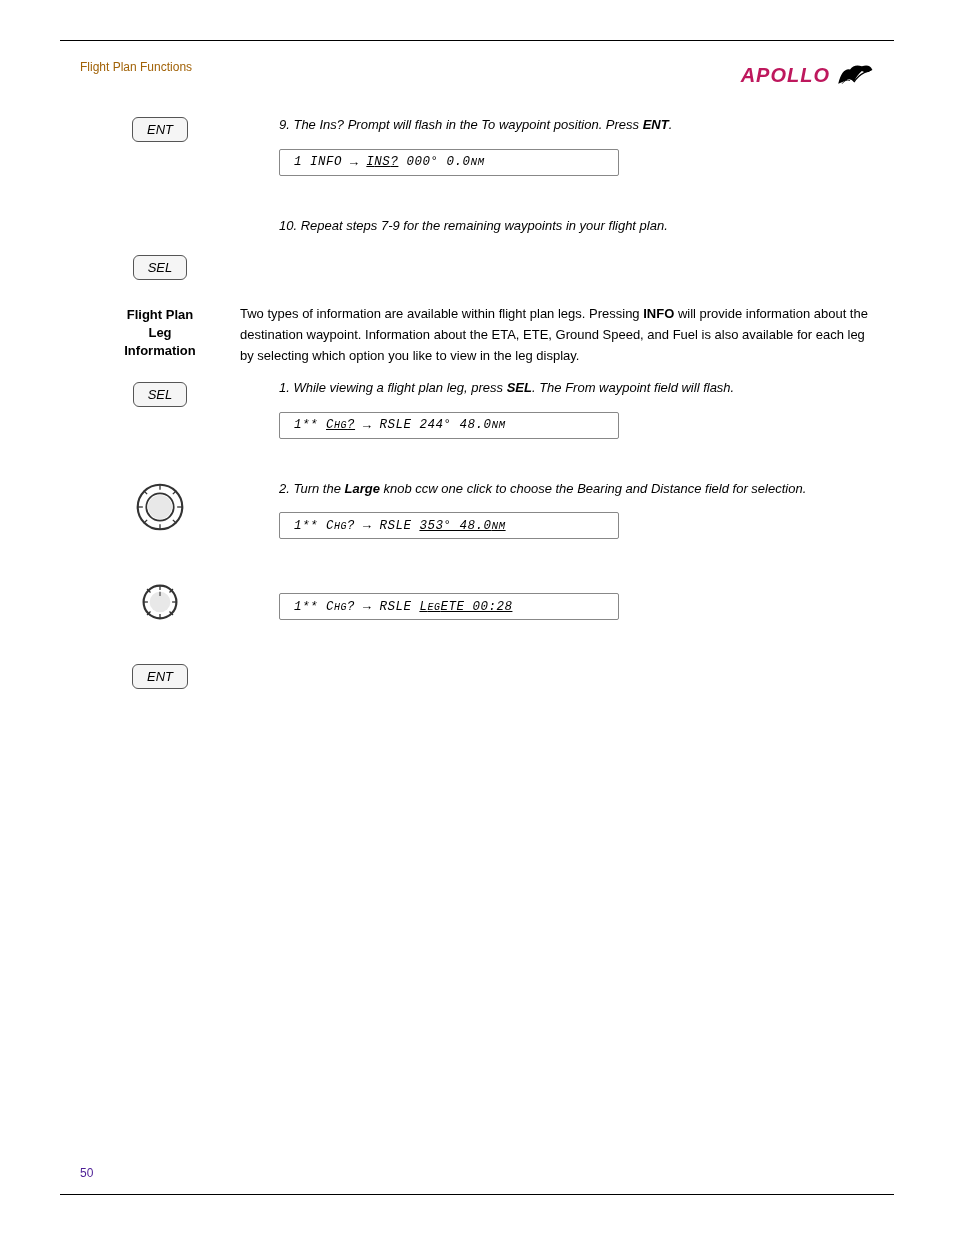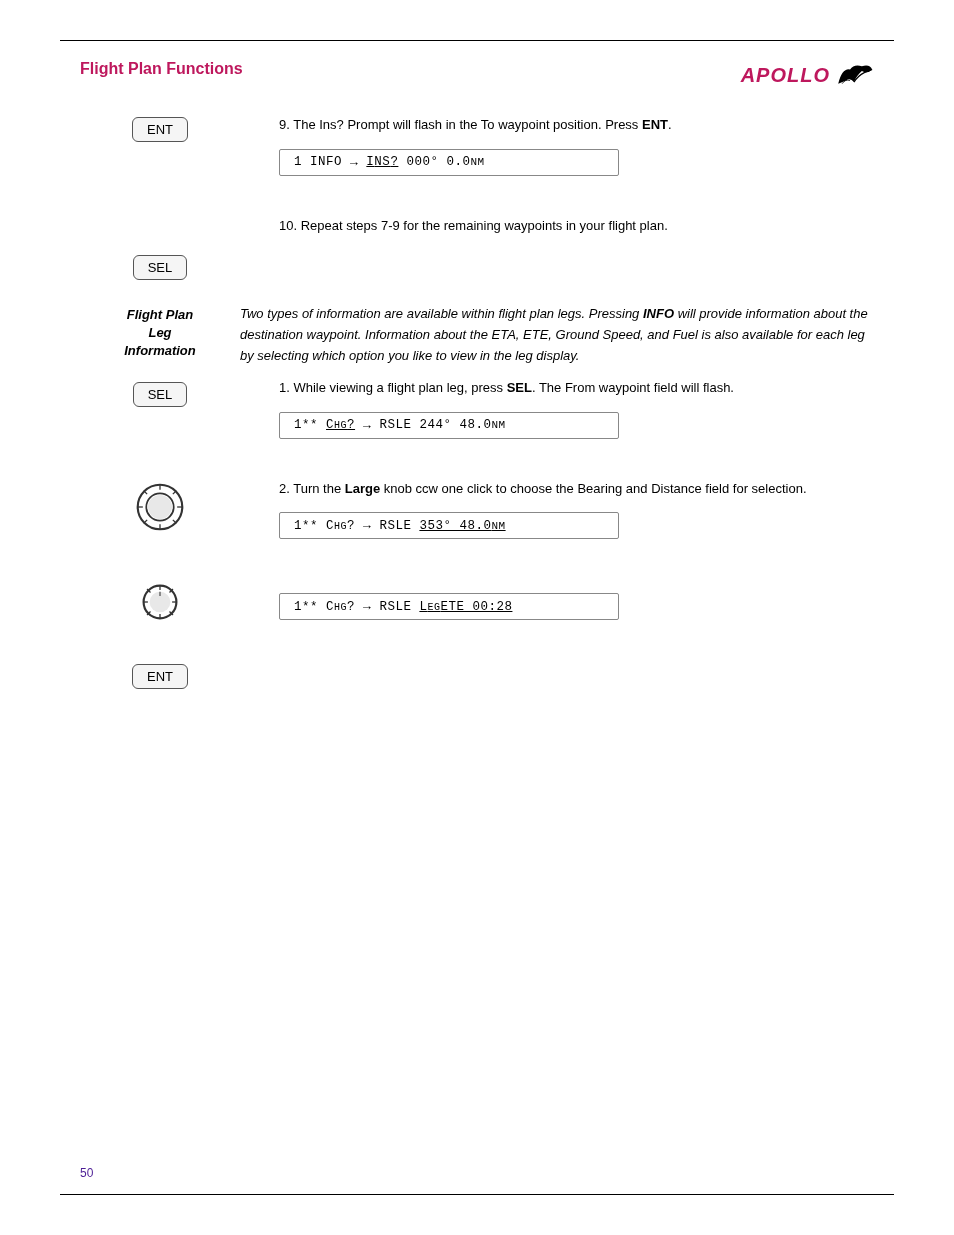--- a/index.html
+++ b/index.html
@@ -41,23 +41,22 @@
     
     .header {
       display: flex;
       justify-content: space-between;
       align-items: flex-start;
       margin-bottom: 20px;
       padding-bottom: 5px;
     }
 
     .header-title {
-      font-size: 16px;
-      color: #be185d;
-      font-weight: bold;
+      font-size: 12px;
+      color: #a16207;
     }
 
     .apollo-logo {
       display: flex;
       align-items: center;
       gap: 4px;
     }
 
     .apollo-text {
       font-size: 20px;
@@ -78,20 +77,21 @@
       flex-direction: column;
       gap: 0;
     }
 
     
     .section-row {
       display: flex;
       align-items: flex-start;
       margin-bottom: 14px;
       gap: 0;
+      font-style: italic;
     }
 
     .left-col {
       width: 160px;
       min-width: 160px;
       display: flex;
       flex-direction: column;
       align-items: center;
       padding-top: 2px;
     }
@@ -150,21 +150,20 @@
     .step-text b {
       font-weight: bold;
     }
 
     
     .fp-section {
       display: flex;
       align-items: flex-start;
       margin-bottom: 10px;
       margin-top: 8px;
-      font-style: italic;
     }
 
     .fp-label {
       width: 160px;
       min-width: 160px;
       font-weight: bold;
       font-size: 13px;
       text-align: center;
       padding-top: 2px;
       line-height: 1.4;

